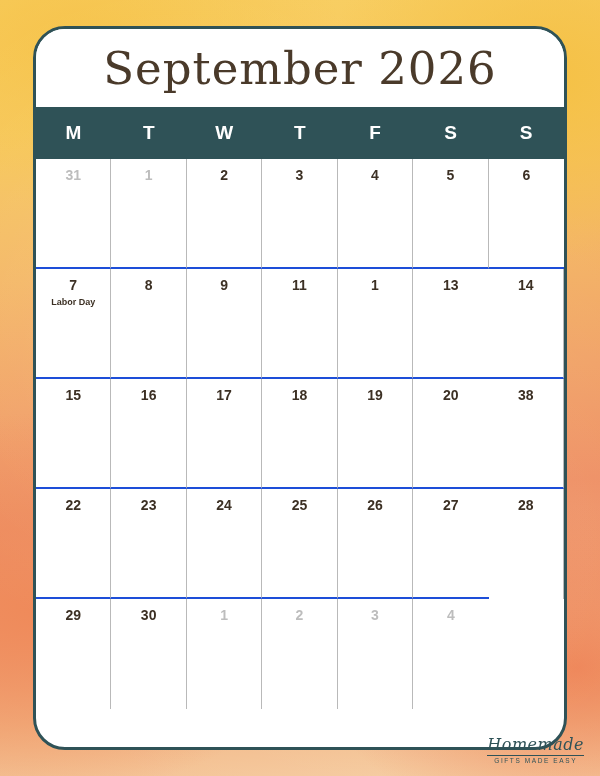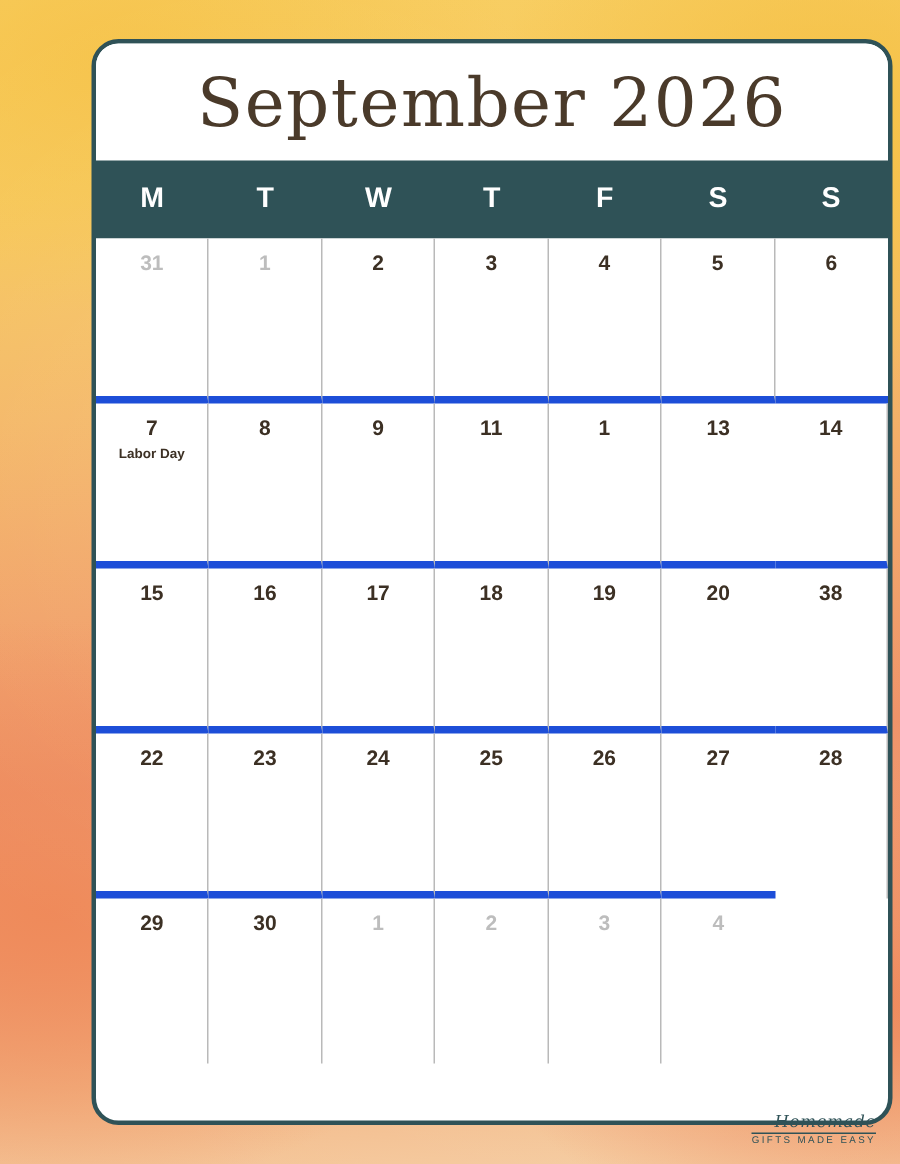--- a/index.html
+++ b/index.html
@@ -37,25 +37,24 @@
 
   
   .card {
     position: absolute;
     left: 33px;
     top: 26px;
     width: 534px;
     height: 724px;
     background: #ffffff;
     border: 3px solid #2f5257;
-    border-radius: 18px;
+    border-radius: 32px;
     box-sizing: border-box;
     overflow: hidden;
     z-index: 2;
-    margin-left: 28px;
   }
 
   
   .title-bar {
     height: 78px;
     display: flex;
     align-items: center;
     justify-content: center;
     background: #ffffff;
   }
@@ -88,21 +87,21 @@
   
   .grid {
     display: grid;
     grid-template-columns: repeat(7, 1fr);
     grid-template-rows: repeat(5, 110px);
     background: #ffffff;
   }
   .cell {
     position: relative;
     border-right: 1px solid #b9b9b9;
-    border-bottom: 5px solid #1d4ed8;
+    border-bottom: 2px solid #1d4ed8;
     box-sizing: border-box;
     padding-top: 9px;
   }
   .cell.col-last { border-right: none; }
   .cell.row-last { border-bottom: none; }
 
   .daynum {
     text-align: center;
     font-size: 14px;
     font-weight: bold;
@@ -128,24 +127,23 @@
     position: absolute;
     right: 16px;
     bottom: 12px;
     text-align: center;
     line-height: 1;
     z-index: 3;
   }
   .logo-main {
     font-family: "DejaVu Serif", "Liberation Serif", serif;
     font-style: italic;
-    font-size: 11px;
+    font-size: 16px;
     color: #2f5257;
     letter-spacing: 0.5px;
-    text-align: right;
   }
   .logo-sub {
     font-size: 6.5px;
     letter-spacing: 1.6px;
     color: #2f5257;
     margin-top: 2px;
     border-top: 1px solid #2f5257;
     padding-top: 2px;
   }
 </style>

